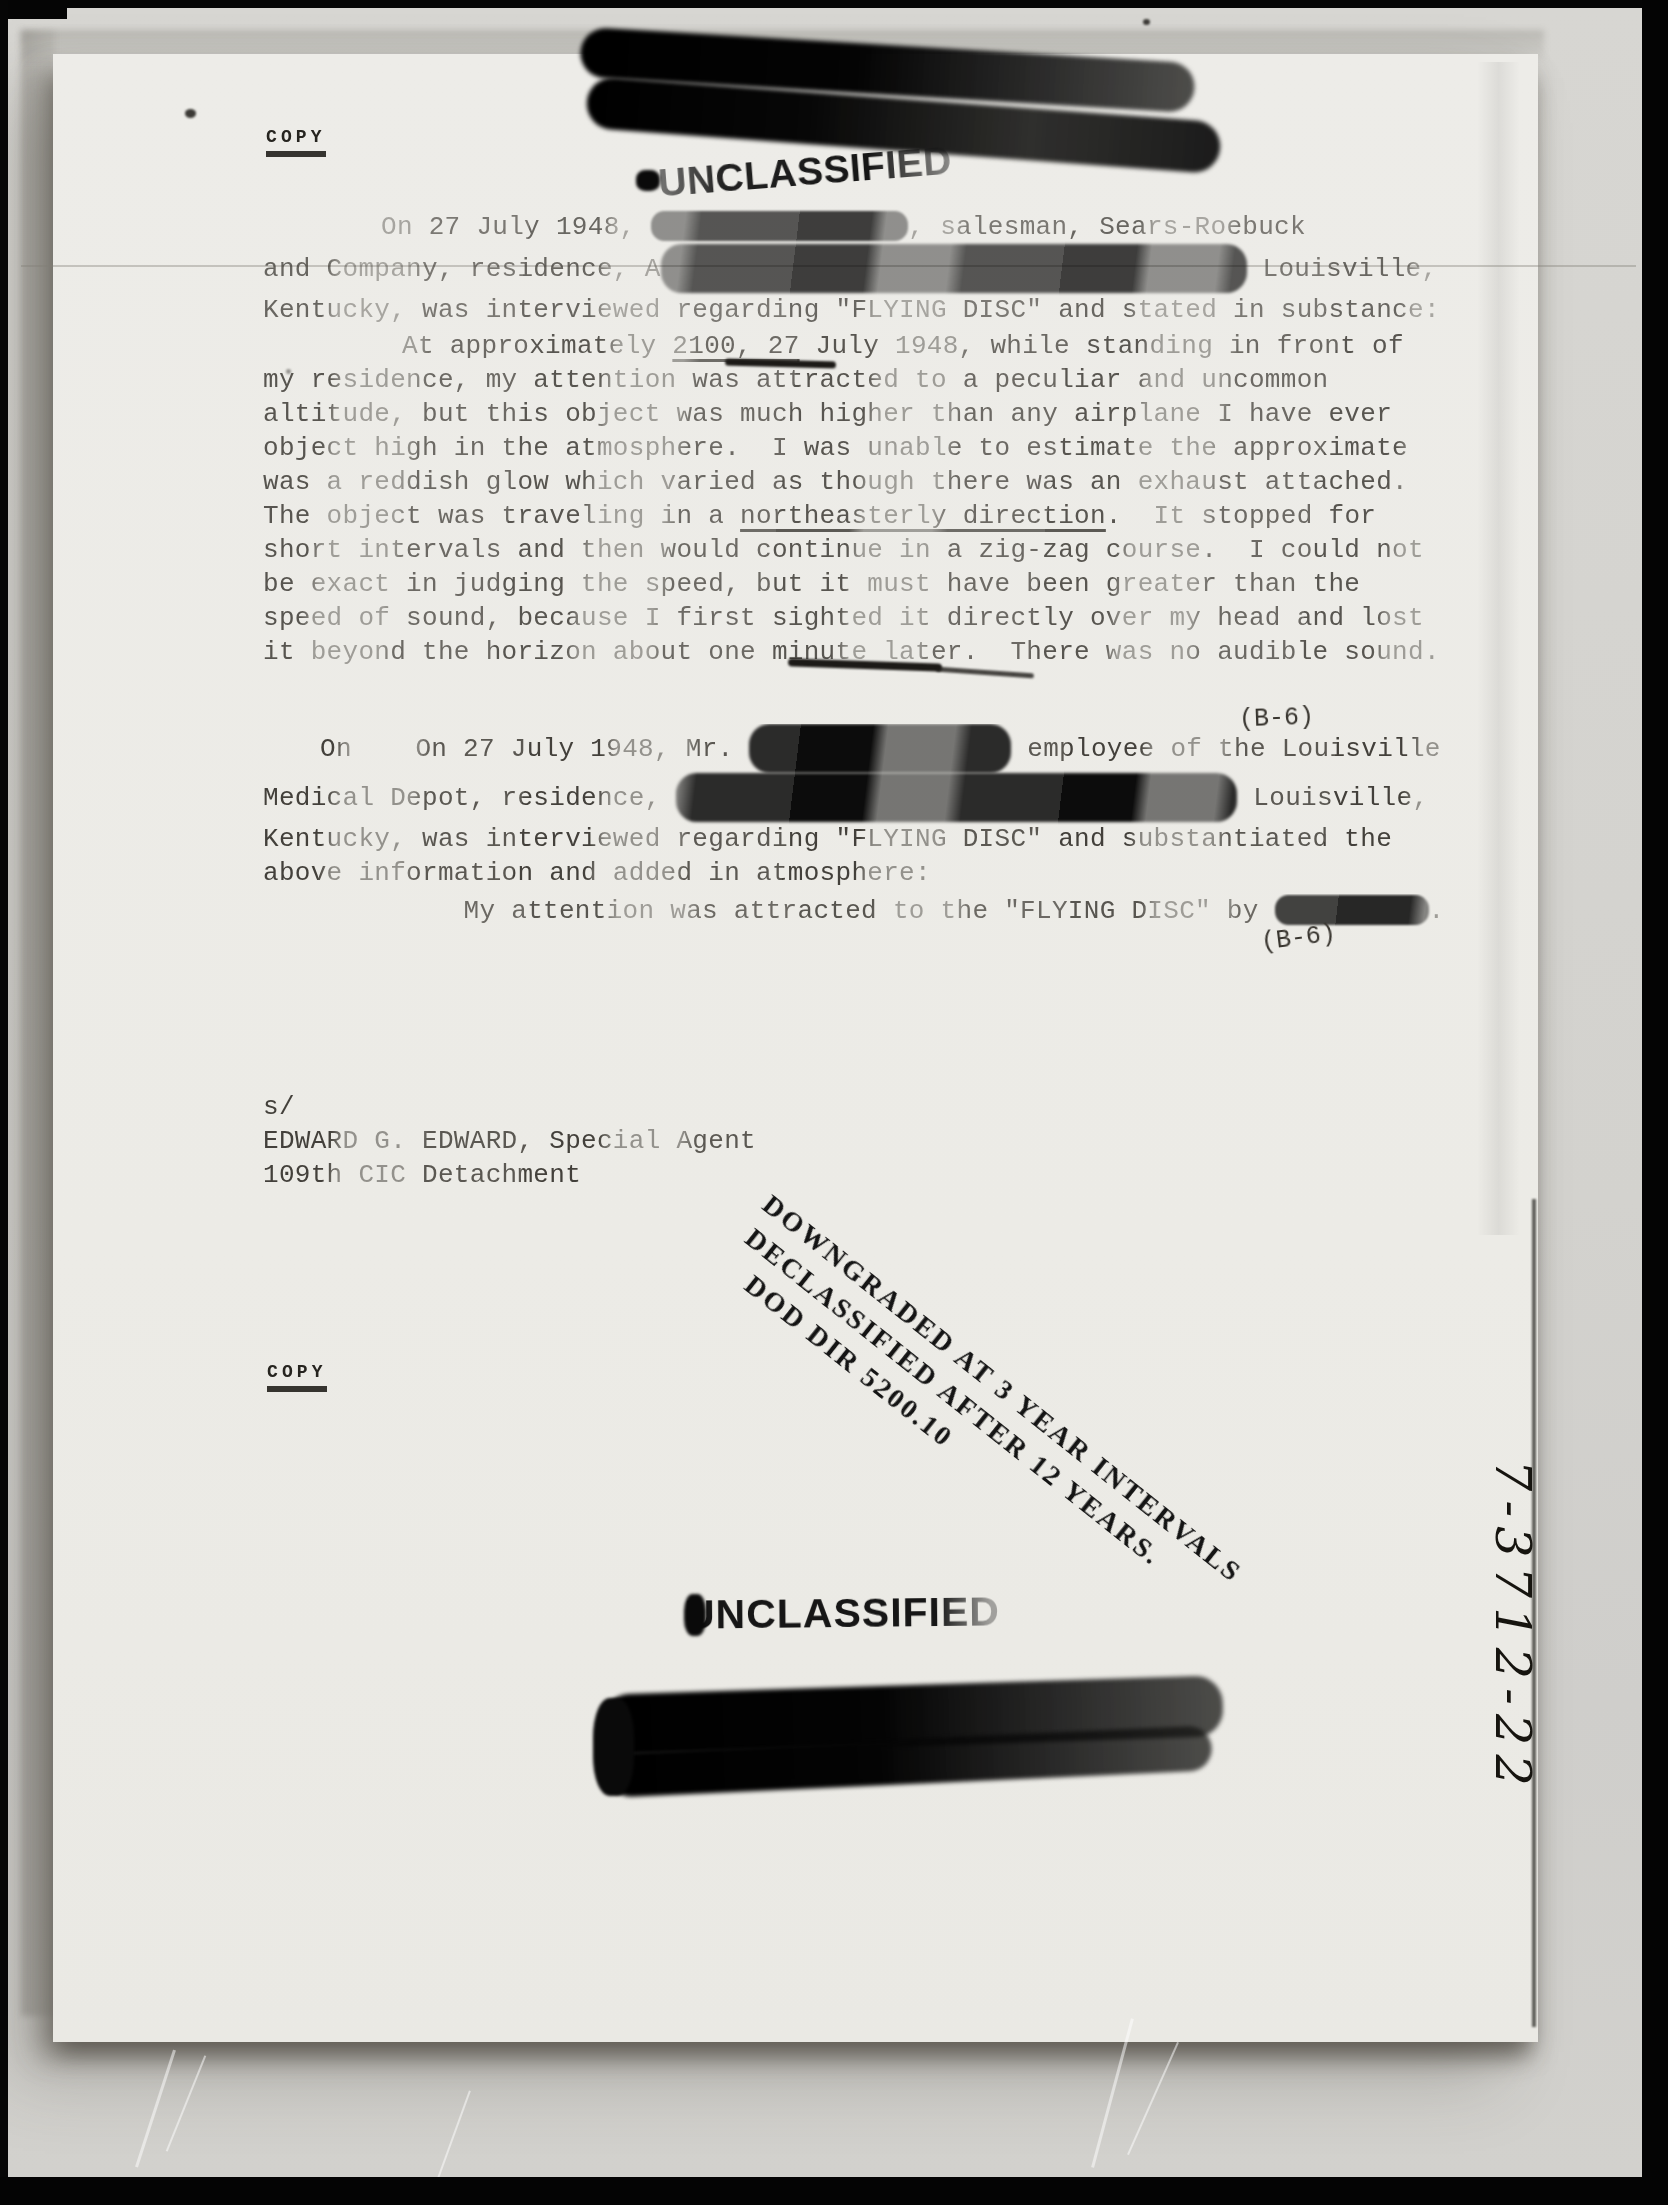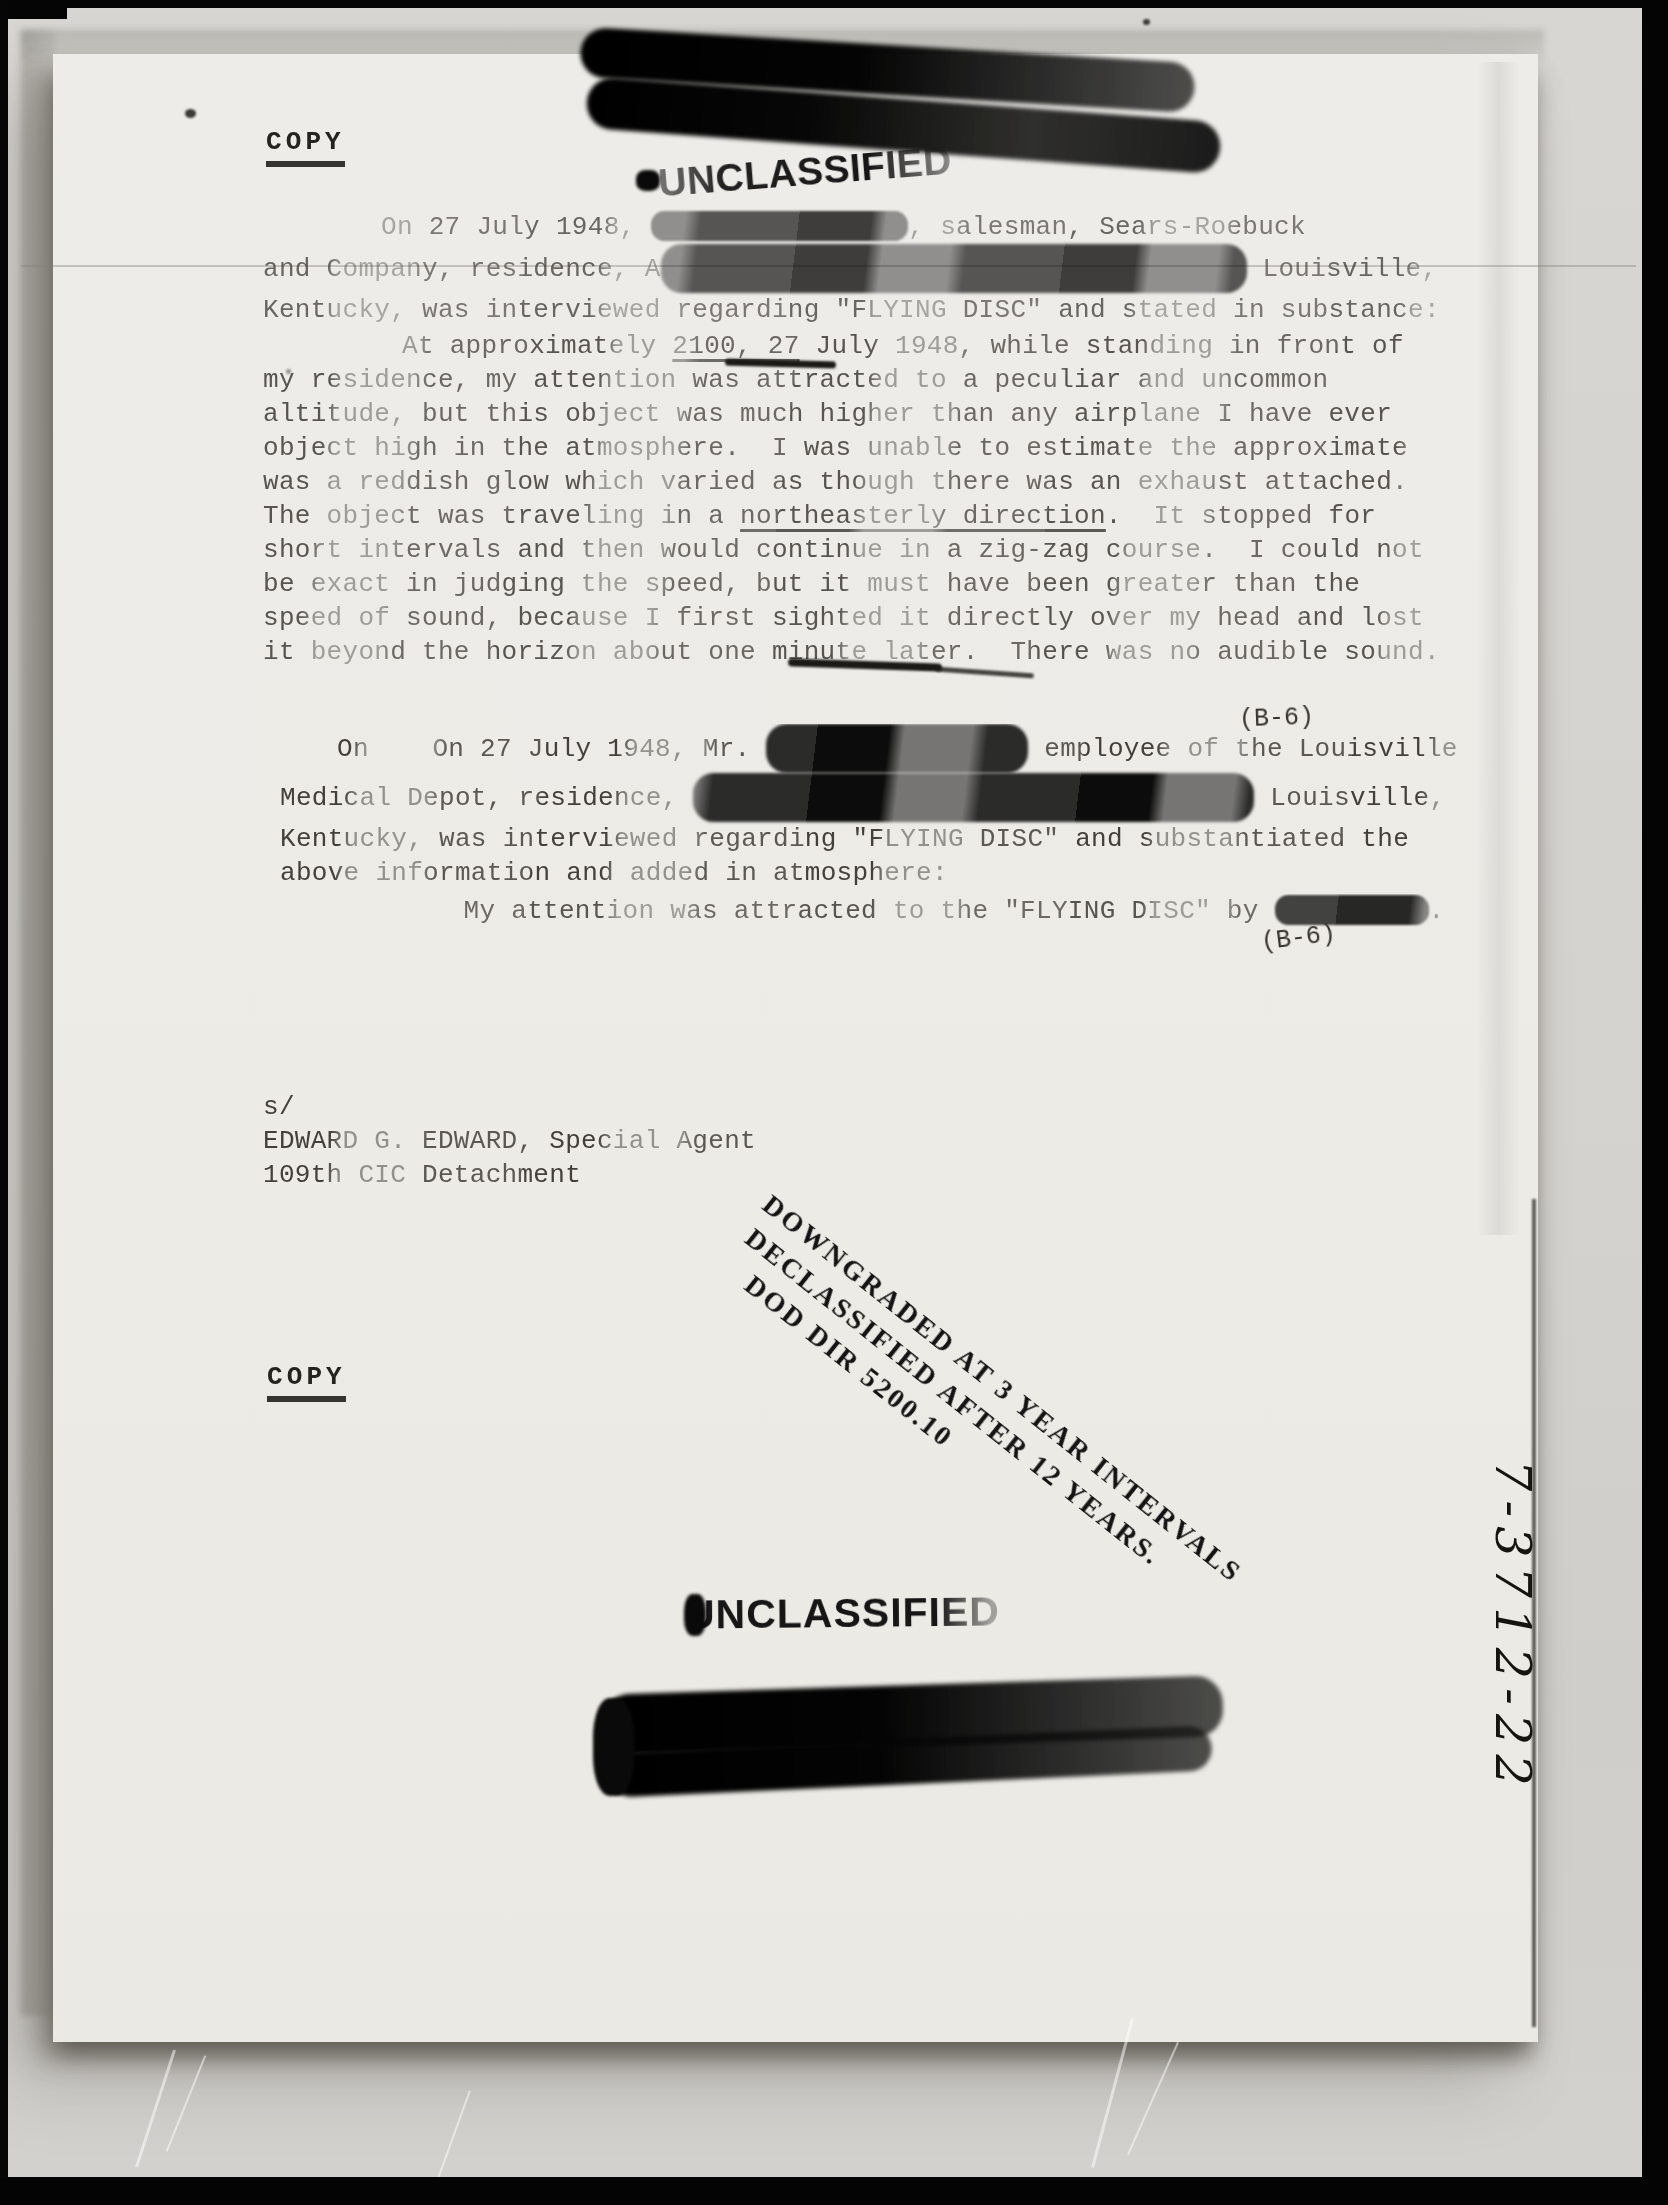--- a/index.html
+++ b/index.html
@@ -39,21 +39,21 @@
   .fade-md{opacity:.88;}
   .uline{text-decoration:underline;text-decoration-thickness:3.1px;text-underline-offset:6.2px;
     text-decoration-color:rgba(30,28,24,.85);}
   .redact{display:inline-block;height:30px;background:#000;border-radius:13.4px;
     vertical-align:-7.2px;filter:blur(1.3px);}
   .redact.big{height:49px;border-radius:20.6px;vertical-align:-17.5px;filter:blur(1.5px);}
   .b6{position:absolute;font-family:"Liberation Mono","DejaVu Sans Mono",monospace;
     font-size:25px;color:#38352f;filter:blur(0.4px);}
   
   .copy{position:absolute;font-family:"Liberation Mono","DejaVu Sans Mono",monospace;
-    font-weight:bold;font-size:26px;letter-spacing:4.1px;color:#26241f;filter:blur(0.5px);
+    font-weight:bold;font-size:18px;letter-spacing:4.1px;color:#26241f;filter:blur(0.5px);
     padding-bottom:4.1px;border-bottom:6.7px solid rgba(28,26,22,.88);}
   .unclass{position:absolute;font-family:"Liberation Sans",sans-serif;font-weight:900;
     color:#161616;filter:blur(0.5px);}
   .unclass.top{left:658px;top:150px;font-size:39px;letter-spacing:0.5px;transform:rotate(-4.5deg);
     -webkit-mask-image:linear-gradient(90deg,rgba(0,0,0,.55) 0,rgba(0,0,0,.95) 22%,#000 72%,rgba(0,0,0,.45) 100%);
             mask-image:linear-gradient(90deg,rgba(0,0,0,.55) 0,rgba(0,0,0,.95) 22%,#000 72%,rgba(0,0,0,.45) 100%);}
   .unclass.bottom{left:685px;top:1590px;font-size:41px;letter-spacing:1px;transform:rotate(-.6deg);
     -webkit-mask-image:linear-gradient(90deg,#000 0,#000 80%,rgba(0,0,0,.35) 97%);
             mask-image:linear-gradient(90deg,#000 0,#000 80%,rgba(0,0,0,.35) 97%);}
   .ink-blob{position:absolute;background:#0a0a0a;filter:blur(1.5px);border-radius:40%;}
@@ -106,21 +106,21 @@
     <div class="tline">short intervals and then would continue in a zig-zag course.  I could not</div>
     <div class="tline">be exact in judging the speed, but it must have been greater than the</div>
     <div class="tline">speed of sound, because I first sighted it directly over my head and lost</div>
     <div class="tline">it beyond the horizon about one minute later.  There was no audible sound.</div>
   </div>
 <span class="b6" style="left:1239px;top:704px;transform:rotate(-2deg);">(B-6)</span>
 <div class="scrawl" style="left:725px;top:360px;width:111px;height:6.7px;transform:rotate(1.5deg);"></div>
 <div class="scrawl" style="left:788px;top:661px;width:154px;height:7.7px;transform:rotate(2deg);"></div>
 <div class="scrawl" style="left:936px;top:670px;width:98px;height:4.6px;transform:rotate(4deg);opacity:.8;"></div>
 
-<div class="typed" style="left:280px;top:724px;width:1214px;">
+<div class="typed" style="left:263px;top:724px;width:1214px;">
     <div class="tline" style="padding-left: 57px;">On    On 27 July 1948, Mr. <span class="redact big" style="width: 262px;"></span> employee of the Louisville</div>
     <div class="tline">Medical Depot, residence, <span class="redact big" style="width: 561px;"></span> Louisville,</div>
     <div class="tline">Kentucky, was interviewed regarding "FLYING DISC" and substantiated the</div>
     <div class="tline">above information and added in atmosphere:</div>
   </div>
 <div class="typed fade-md" style="left:263px;top:894px;width:1214px;text-align:center;">
     <div class="tline" style="padding-left: 168px;">My attention was attracted to the "FLYING DISC" by <span class="redact" style="width: 154px;"></span>.</div>
   </div>
 <span class="b6" style="left:1261px;top:924px;transform:rotate(-7deg);">(B-6)</span>
 

